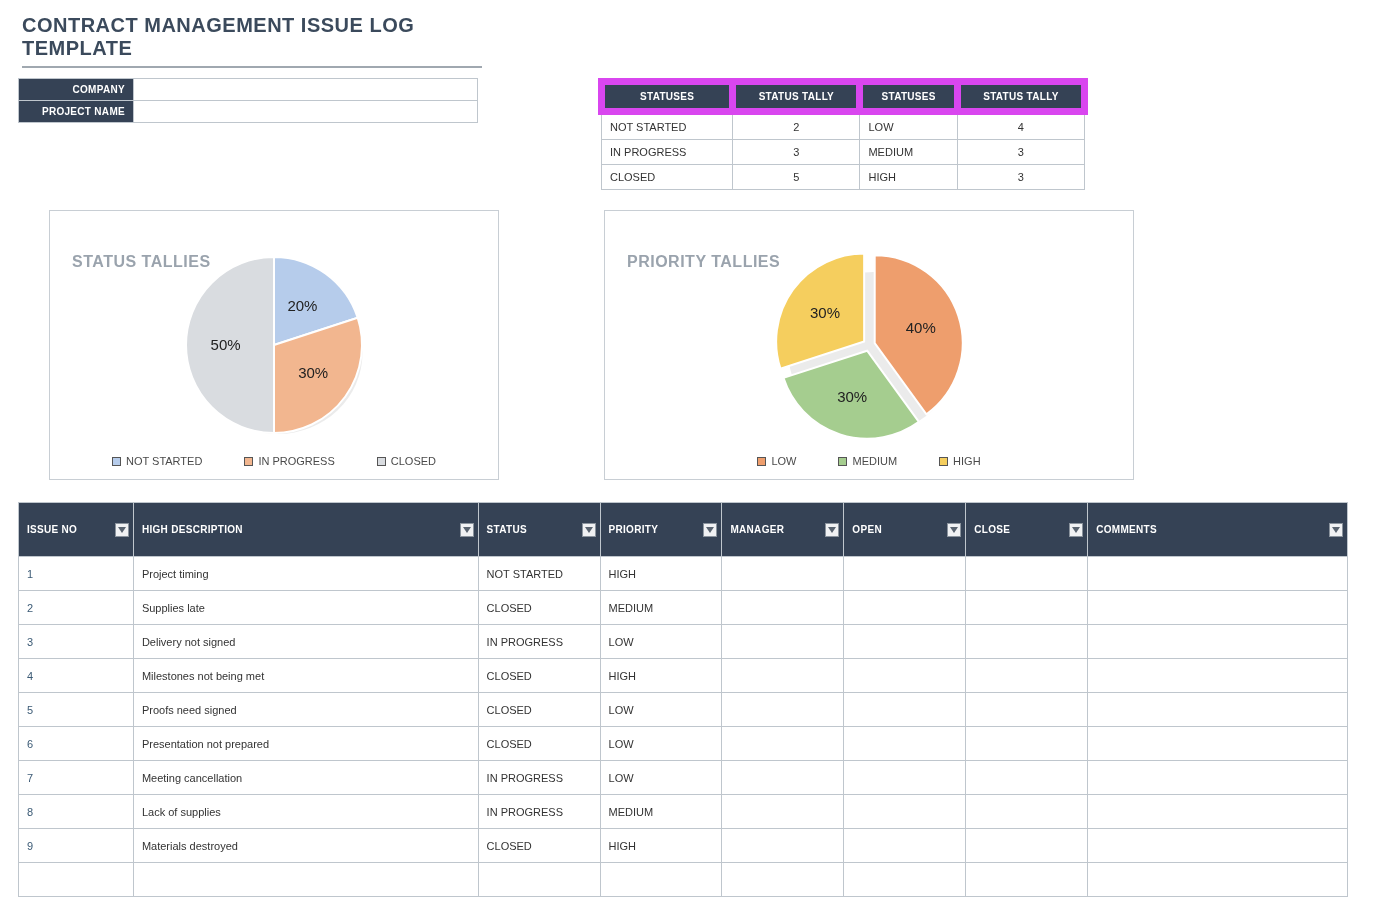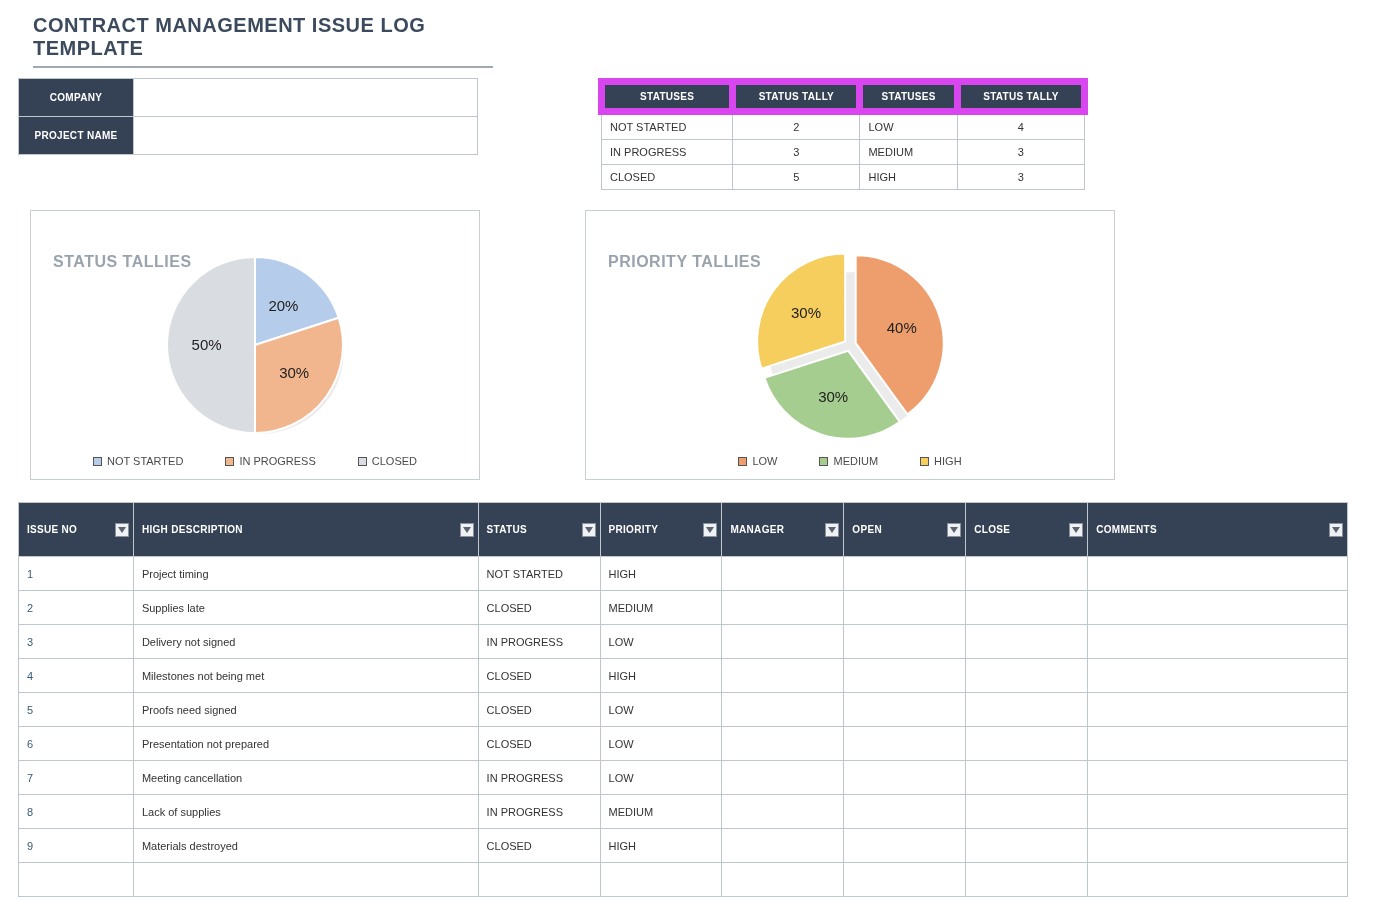--- a/index.html
+++ b/index.html
@@ -11,43 +11,43 @@
     padding: 10px 18px;
     background: #fff;
     width: 1395px;
   }
   h1.page-title {
     font-family: "Century Gothic", "Avant Garde", sans-serif;
     font-size: 20px;
     font-weight: 700;
     letter-spacing: 0.5px;
     color: #3b4a5c;
-    margin: 4px 0 10px 15px;
+    margin: 4px 0 10px 4px;
     border-bottom: 2px solid #a0a8b0;
     padding-bottom: 6px;
     width: 460px;
   }
   .top-row {
     display: flex;
     gap: 120px;
     align-items: flex-start;
   }
   
   table.info {
     border-collapse: collapse;
     width: 460px;
   }
   table.info th {
     background: #354255;
     color: #fff;
     font-family: "Century Gothic", "Avant Garde", sans-serif;
     font-size: 10px;
     font-weight: 700;
-    text-align: center;
-    padding: 13px 8px;
+    text-align: right;
+    padding: 5px 8px;
     border: 1px solid #bfc6cd;
     width: 115px;
     letter-spacing: 0.3px;
   }
   table.info td {
     border: 1px solid #bfc6cd;
     padding: 5px 8px;
     height: 22px;
     background: #fff;
   }
@@ -72,21 +72,21 @@
     padding: 6px 8px;
     font-size: 11px;
     background: #fff;
   }
   table.tallies td.num { text-align: center; }
   
   .charts-row {
     display: flex;
     gap: 105px;
     margin-top: 20px;
-    margin-left: 12px;
+    margin-left: 31px;
   }
   .chart-card {
     border: 1px solid #c8ced4;
     width: 450px;
     height: 270px;
     position: relative;
     padding: 36px 16px 14px 16px;
   }
   .chart-card.wide { width: 530px; }
   .chart-title {

